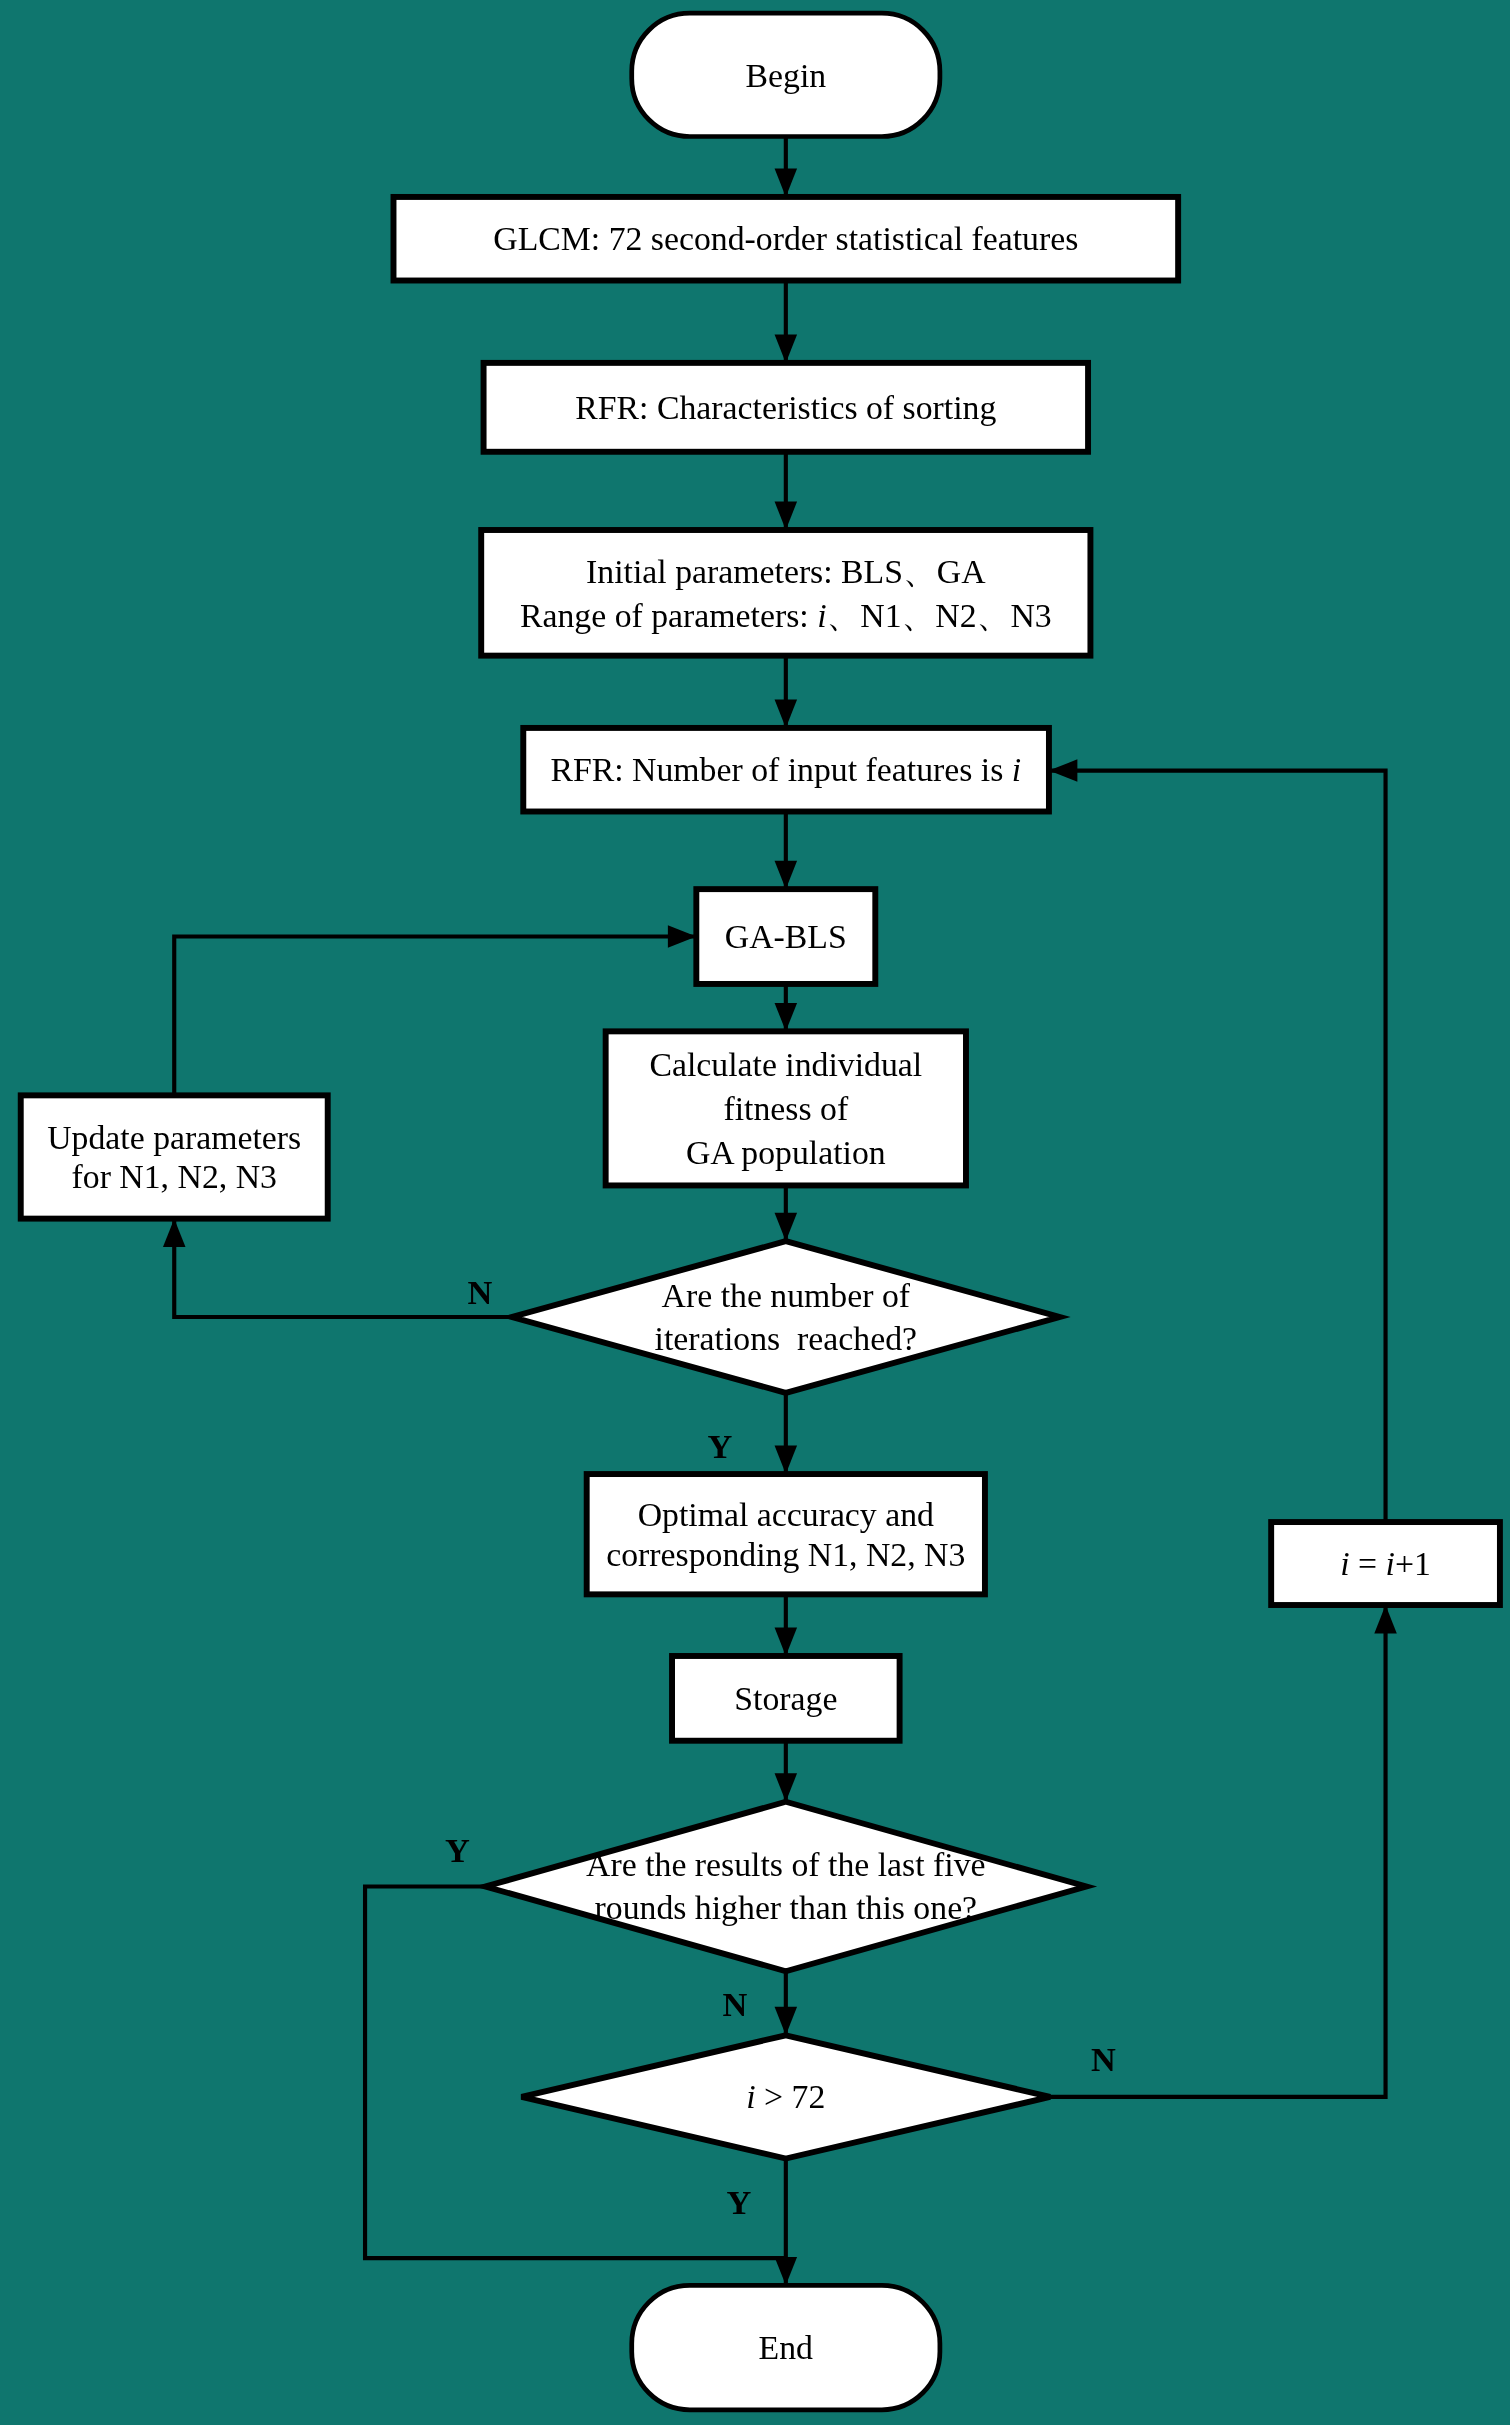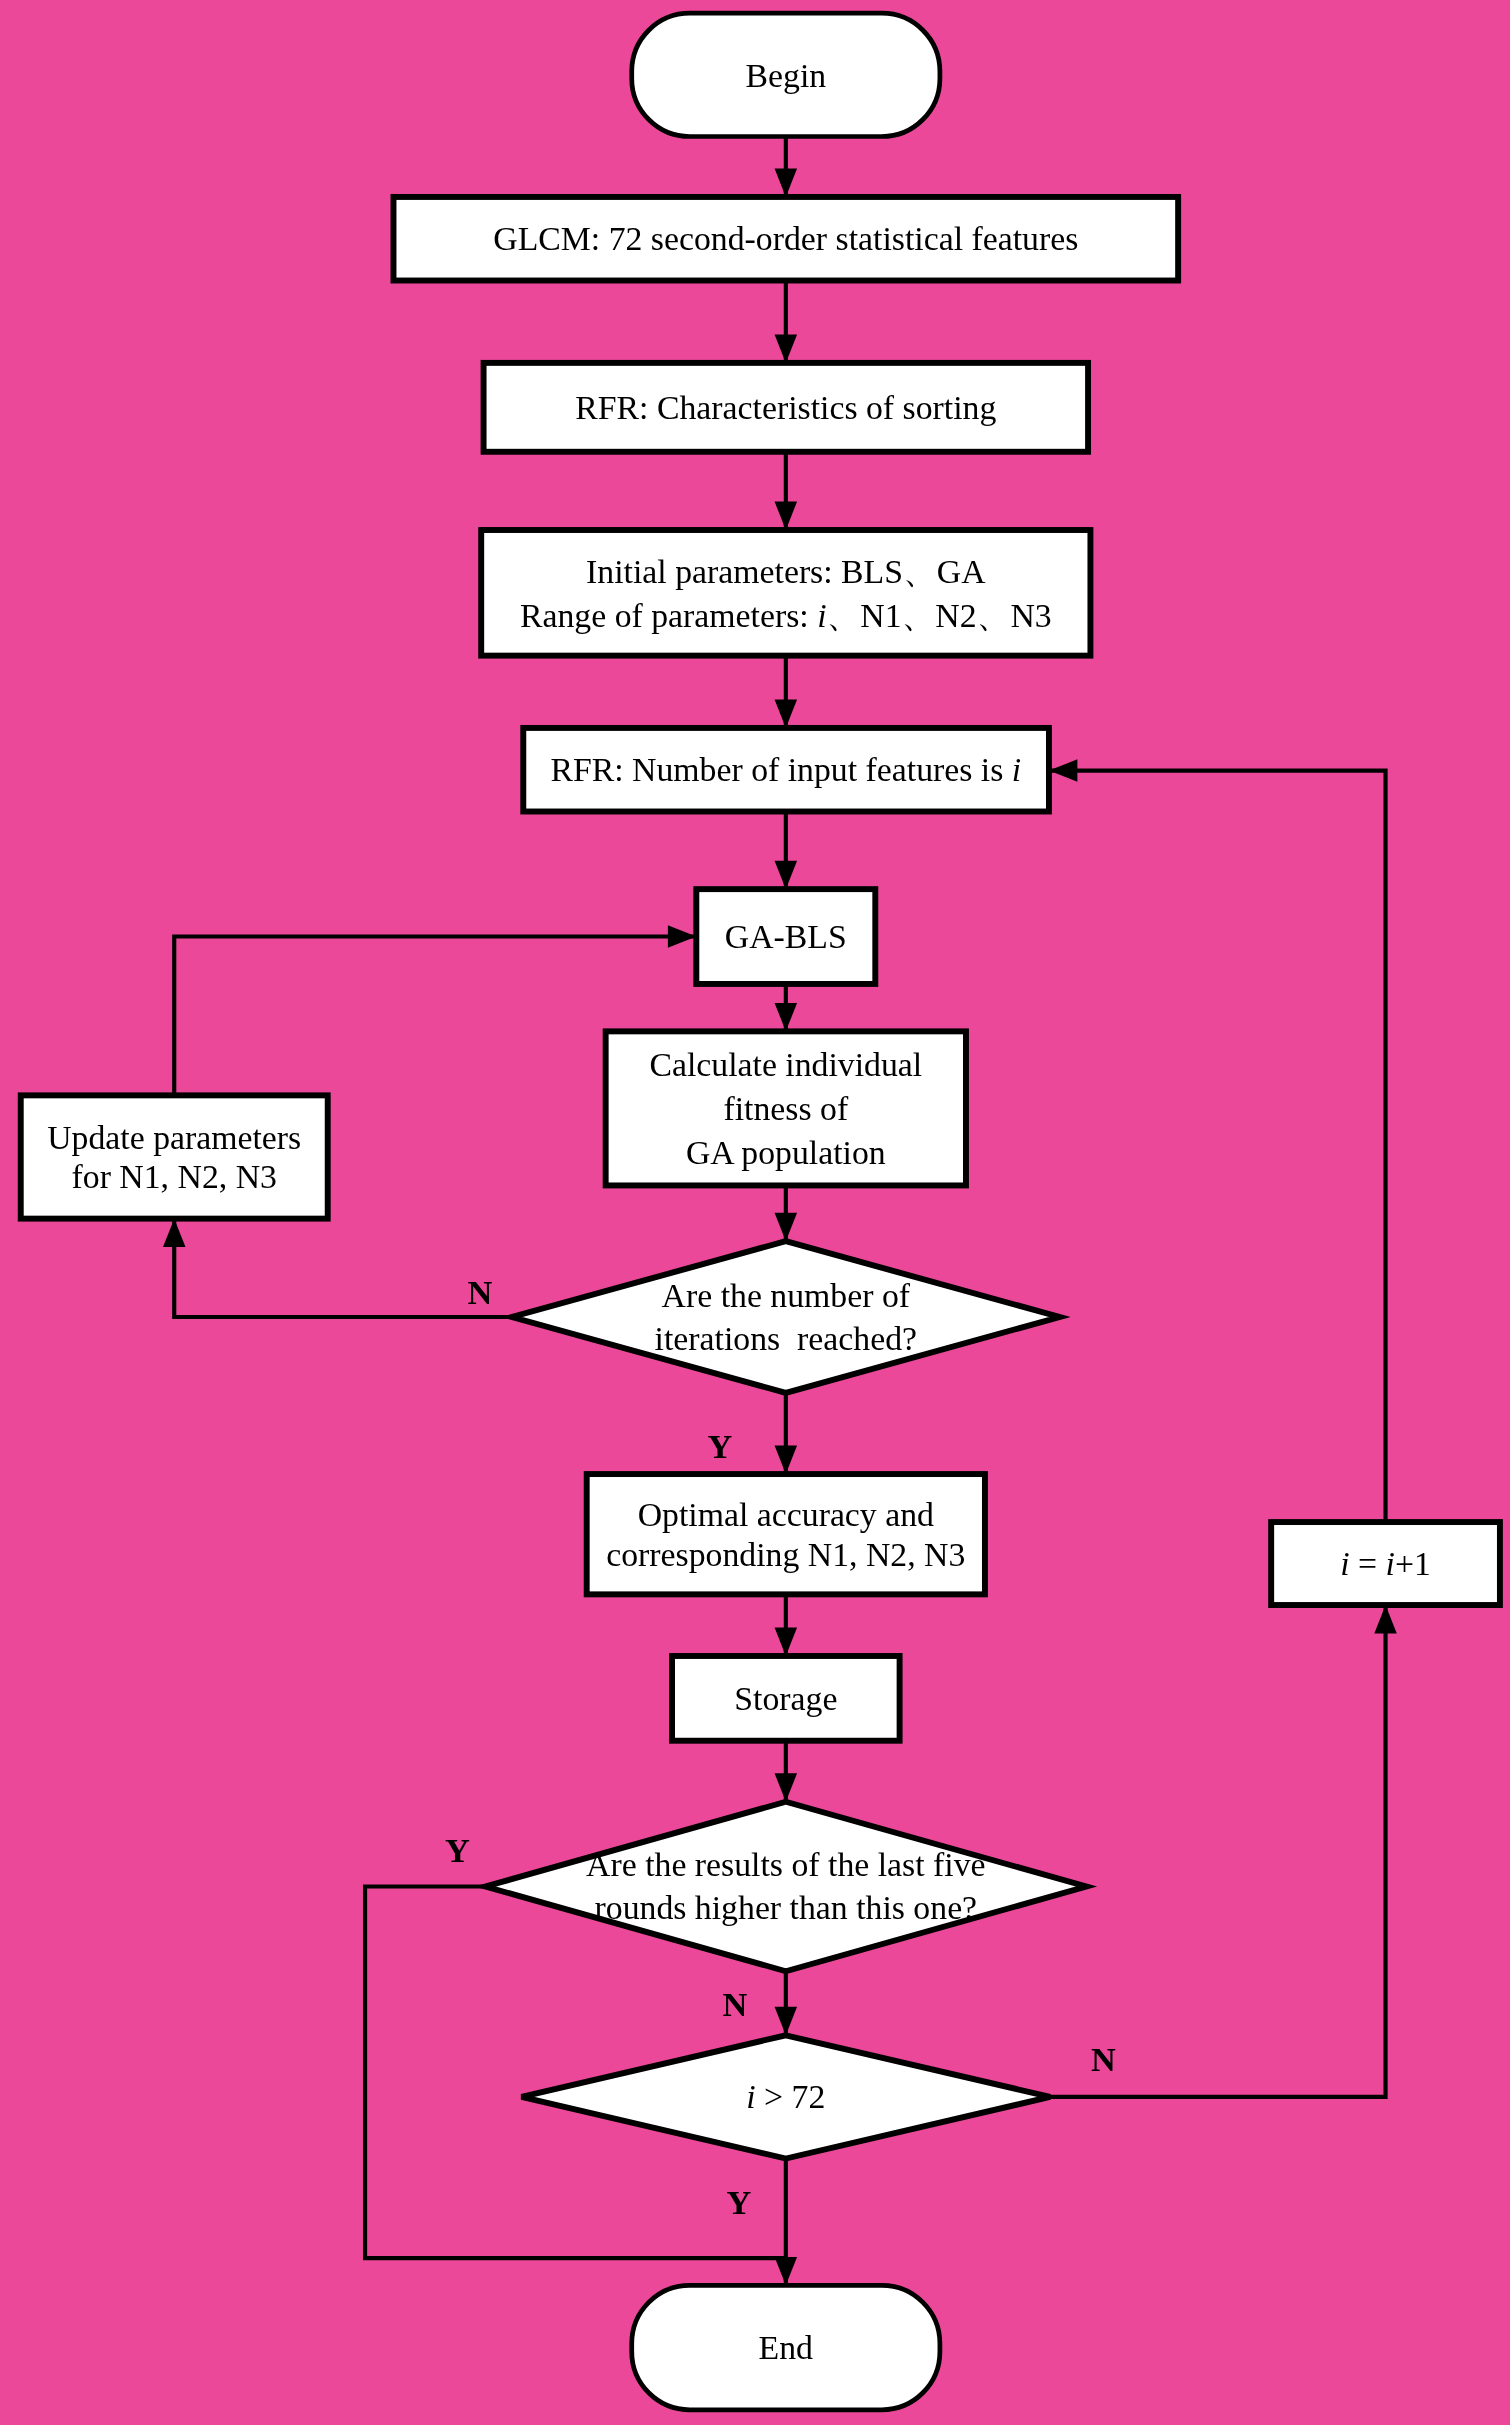--- a/index.html
+++ b/index.html
@@ -1,16 +1,16 @@
 <!DOCTYPE html>
 <html style="font-size:9.5px"><head>
 <meta charset="utf-8">
 <style>
   html,body{margin:0;padding:0;background:#ffffff;}
-  .page{width:1510px;height:2426px;position:relative;background:#ec4899;}
+  .page{width:1510px;height:2426px;position:relative;background:#0f766e;}
   svg{display:block;}
   .shape{fill:#ffffff;stroke:#000000;stroke-width:10;}
   .term{fill:#ffffff;stroke:#000000;stroke-width:8;}
   .edge{fill:none;stroke:#000000;stroke-width:7;}
   .head{fill:#000000;stroke:none;}
   text{
     font-family:"Liberation Serif","DejaVu Serif",serif;
     font-size:57px;
     fill:#000000;
     text-anchor:middle;

